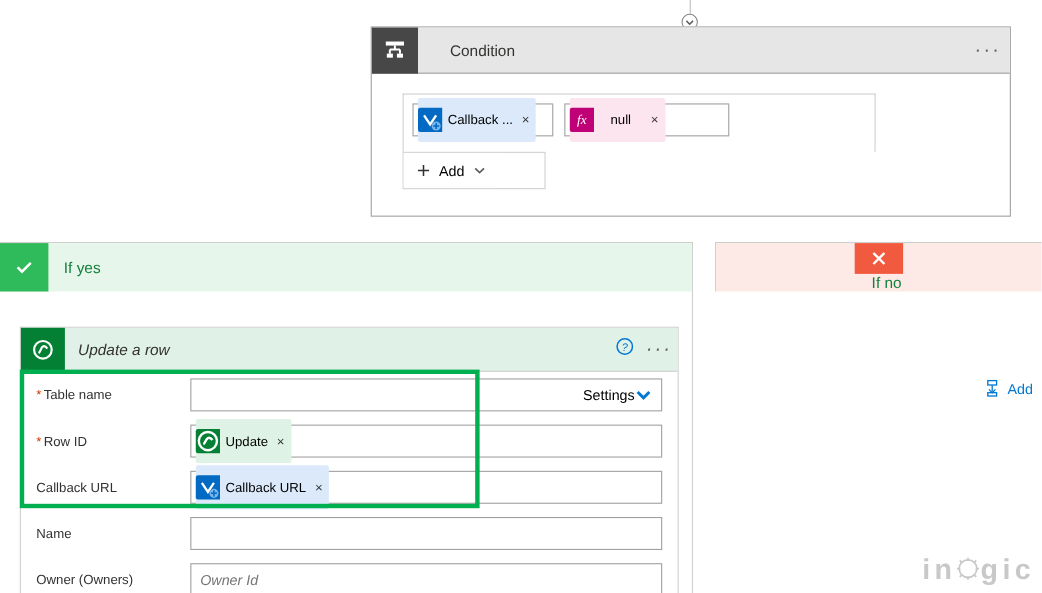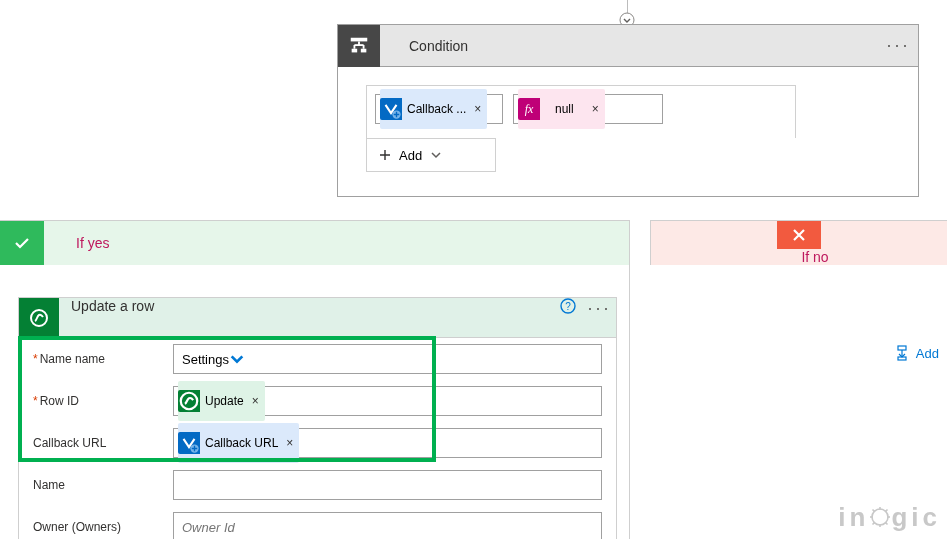--- a/index.html
+++ b/index.html
@@ -42,40 +42,40 @@
 
   
   .if-yes { position: absolute; left: 0; top: 220px; width: 630px; border: 1px solid #cfcfcf; border-left: none; border-bottom: none; }
   .if-header { display: flex; align-items: center; height: 44px; }
   .if-header.yes { background: #e6f6ea; }
   .if-header.no  { background: #fde9e6; flex-direction: column; }
   .if-ico { width: 44px; height: 44px; display: flex; align-items: center; justify-content: center; }
   .if-ico.yes { background: #2fba5c; }
   .if-ico.no  { background: #f25a3f; }
   .if-ico svg { width: 20px; height: 20px; }
-  .if-title { padding-left: 32px; font-size: 14px; color: #be185d; }
+  .if-title { padding-left: 14px; font-size: 14px; color: #15803d; }
 
   .if-body { padding: 32px 12px 0 18px; }
 
   .if-no { position: absolute; left: 650px; top: 220px; width: 297px; border: 1px solid #cfcfcf; border-right: none; border-bottom: none; }
 
   
   .action-card { border: 1px solid #cfcfcf; background: #fff; }
-  .action-header { display: flex; align-items: flex-start; height: 40px; background: #e0f1e8; border-bottom: 1px solid #cfcfcf; }
+  .action-header { display: flex; align-items: center; height: 40px; background: #e0f1e8; border-bottom: 1px solid #cfcfcf; font-style: italic; }
   .action-ico { width: 40px; height: 40px; background: #048034; display: flex; align-items: center; justify-content: center; }
   .action-ico svg { width: 20px; height: 20px; }
   .action-title { flex: 1; padding-left: 12px; font-size: 14px; color: #323130; }
   .help-ico { width: 28px; text-align: center; cursor: pointer; }
   .help-ico svg { width: 16px; height: 16px; }
   .action-menu { width: 34px; text-align: center; font-size: 18px; color: #605e5c; cursor: pointer; letter-spacing: 2px; }
 
   .form-row { display: flex; align-items: center; padding: 6px 14px; }
   .form-label { width: 140px; font-size: 12px; color: #323130; }
   .form-label .req { color: #d83b01; margin-right: 2px; }
-  .form-field { flex: 1; border: 1px solid #a0a0a0; height: 30px; display: flex; align-items: center; padding: 0 8px; font-size: 13px; background: #fff; justify-content: flex-start; }
+  .form-field { flex: 1; border: 1px solid #a0a0a0; height: 30px; display: flex; align-items: center; padding: 0 8px; font-size: 13px; background: #fff; justify-content: flex-end; }
   .form-field.tok { padding: 0 4px; justify-content: flex-start; }
   .form-field input { border: none; outline: none; width: 100%; font-size: 13px; font-style: italic; color: #777; }
 
   .highlight-box { position: absolute; border: 4px solid #00b050; pointer-events: none; }
 
   
   .add-link { position: absolute; right: 8px; top: 345px; display: flex; align-items: center; gap: 6px; font-size: 13px; color: #0078d4; cursor: pointer; }
   .add-link svg { width: 16px; height: 16px; }
 
   
@@ -169,21 +169,21 @@
         <div class="help-ico">
           <svg viewBox="0 0 16 16">
               <circle cx="8" cy="8" r="7" fill="none" stroke="#0078d4" stroke-width="1.4"></circle>
               <text x="8" y="12" text-anchor="middle" font-size="10" fill="#0078d4">?</text>
             </svg>
         </div>
         <div class="action-menu">···</div>
       </div>
 
       <div class="form-row">
-        <div class="form-label"><span class="req">*</span><span>Name name</span></div>
+        <div class="form-label"><span class="req">*</span><span>Table name</span></div>
         <div class="form-field">
           <span>Settings</span>
           <svg class="chev-down" viewBox="0 0 12 12" style="width:16px;height:16px;">
               <path d="M2 4l4 4 4-4" fill="none" stroke="#0078d4" stroke-width="2"></path>
             </svg>
         </div>
       </div>
 
       <div class="form-row">
         <div class="form-label"><span class="req">*</span><span>Row ID</span></div>

